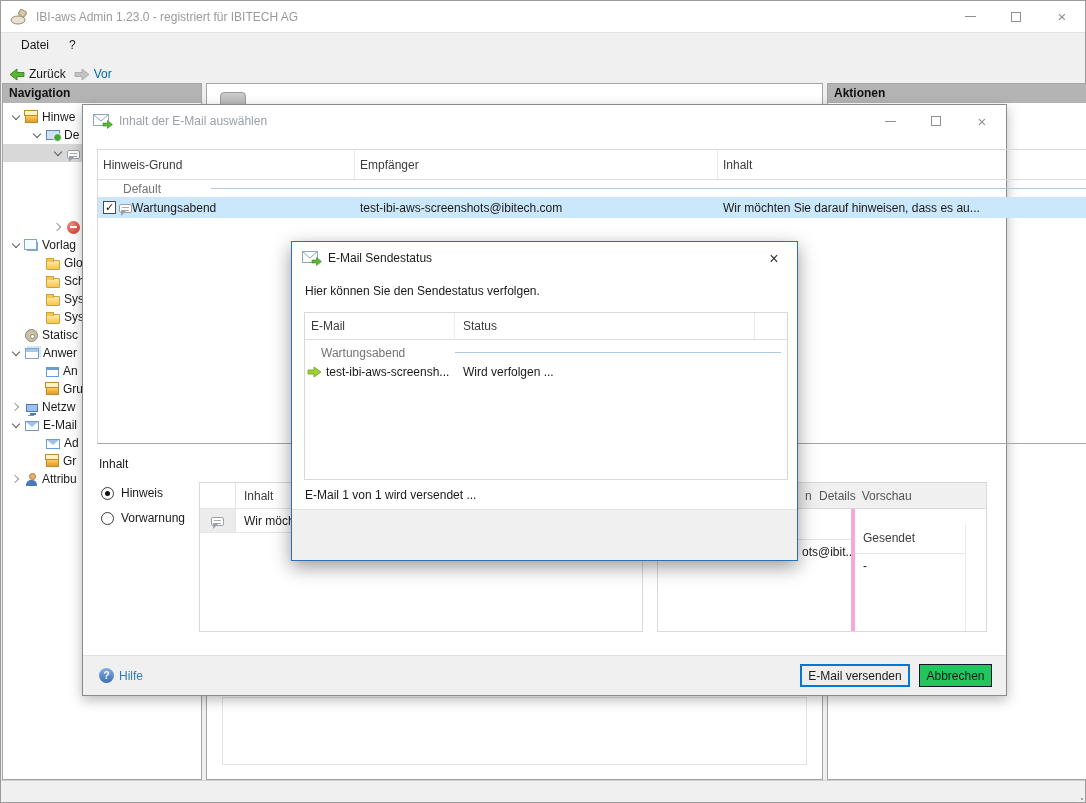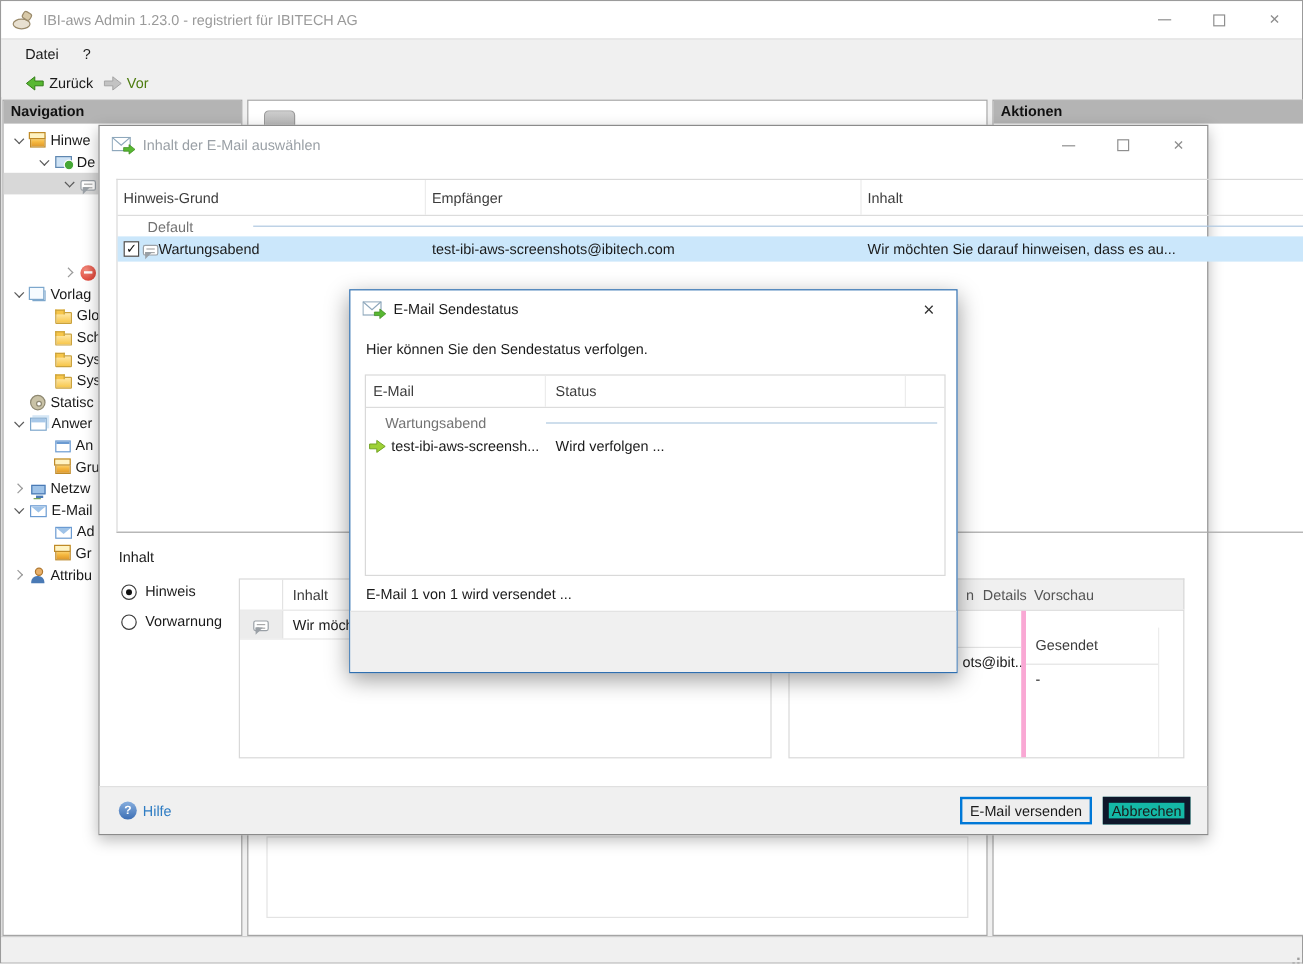--- a/index.html
+++ b/index.html
@@ -12,23 +12,23 @@
   .titlebar .app-ttl { margin-left:8px; color:#9a9a9a; }
   .appicon { width:18px; height:18px; margin-left:9px; flex:none; }
   .winctl { position:absolute; right:0; top:0; height:31px; display:flex; }
   .winctl .cbtn { width:46px; height:31px; display:flex; align-items:center; justify-content:center; }
   .g-min { width:11px; height:1px; background:#8f8f8f; }
   .g-max { width:10px; height:10px; border:1px solid #8f8f8f; }
   .g-cls { color:#8f8f8f; font-size:15px; line-height:1; }
   .menubar { position:absolute; left:0; top:31px; width:100%; height:25px; background:#f0f0f0; border-top:1px solid #e2e2e2; display:flex; align-items:center; }
   .menuitem { padding:0 10px; height:100%; display:flex; align-items:center; }
   .menuitem:first-child { padding-left:20px; }
-  .toolbar { position:absolute; left:0; top:56px; width:100%; height:24px; background:#f0f0f0; display:flex; align-items:center;padding-left:12px; }
+  .toolbar { position:absolute; left:0; top:56px; width:100%; height:24px; background:#f0f0f0; display:flex; align-items:flex-end; }
   .tbtn { display:flex; align-items:center; gap:4px; margin-left:8px; }
-  .tbtn.disabled { color:#4d7c0f; }
+  .tbtn.disabled { color:#0369a1; }
 
   
   .panel { position:absolute; background:#fff; border:1px solid #a5a5a5; }
   .panel-hdr { height:19px; background:#b4b4b4; font-weight:bold; color:#111; padding:2px 0 0 6px; }
   .nav-panel { left:1px; top:82px; width:200px; height:697px; }
   .mid-panel { left:205px; top:82px; width:617px; height:697px; }
   .act-panel { left:826px; top:82px; width:260px; height:697px; }
   .mid-icon { position:absolute; left:13px; top:8px; width:26px; height:22px; border-radius:4px;
     background:linear-gradient(#cccccc,#a8a8a8); border:1px solid #9a9a9a; }
   .mid-box { position:absolute; left:15px; right:15px; bottom:14px; height:68px; border:1px solid #e3e3e3; }
@@ -122,21 +122,21 @@
   .prev-tbl { position:absolute; left:0; top:26px; right:0; bottom:0; border:1px solid #d9d9d9; background:#fff; display:flex; }
   .pc1 { width:197px; border-right:4px solid #f9a8d4; position:relative; }
   .pc2 { width:111px; border-right:1px solid #ececec; position:relative;margin-top:14px; }
   .pc3 { flex:1; }
   .p-hdr { position:absolute; left:0; right:0; top:0; height:31px; display:flex; align-items:center; padding-left:8px; color:#3c3c3c; border-bottom:1px solid #e3e3e3; }
   .p-val { position:absolute; left:0; right:0; top:31px; height:24px; display:flex; align-items:center; white-space:nowrap; overflow:hidden; }
   .dlg-footer { position:absolute; left:0; right:0; bottom:0; height:40px; background:#f0f0f0; border-top:1px solid #e0e0e0; display:flex; align-items:center; }
   .help-lnk { display:flex; align-items:center; gap:5px; margin-left:16px; color:#2e7cc3; }
   .help-ic { width:15px; height:15px; border-radius:50%; background:linear-gradient(#86aede,#3c6eb4); color:#fff; font-size:10px; font-weight:bold; display:flex; align-items:center; justify-content:center; }
   .btns { margin-left:auto; margin-right:14px; display:flex; gap:9px; }
-  .btn { height:23px; display:flex; align-items:center; justify-content:center; background:#14b8a6; border:5px solid #0f172a; }
+  .btn { height:23px; display:flex; align-items:center; justify-content:center; background:#22c55e; border:1px solid #0f172a; }
   .btn.default { width:110px; background:#eeeeee; border:2px solid #0078d7; }
   .btn.plain { width:73px; }
 
   
   .d2-sub { position:absolute; left:13px; top:42px; }
   .t2 { position:absolute; left:12px; top:70px; width:484px; height:168px; border:1px solid #d9d9d9; }
   .t2-head { display:flex; height:27px; border-bottom:1px solid #dcdcdc; }
   .t2-head .hc { display:flex; align-items:center; color:#3c3c3c; border-right:1px solid #ececec; }
   .d1 { width:150px; padding-left:6px; } .d2c { width:300px; padding-left:8px; } .d3 { flex:1; border-right:none !important; }
   .t2 .grp { padding-left:16px; margin-top:4px; }

